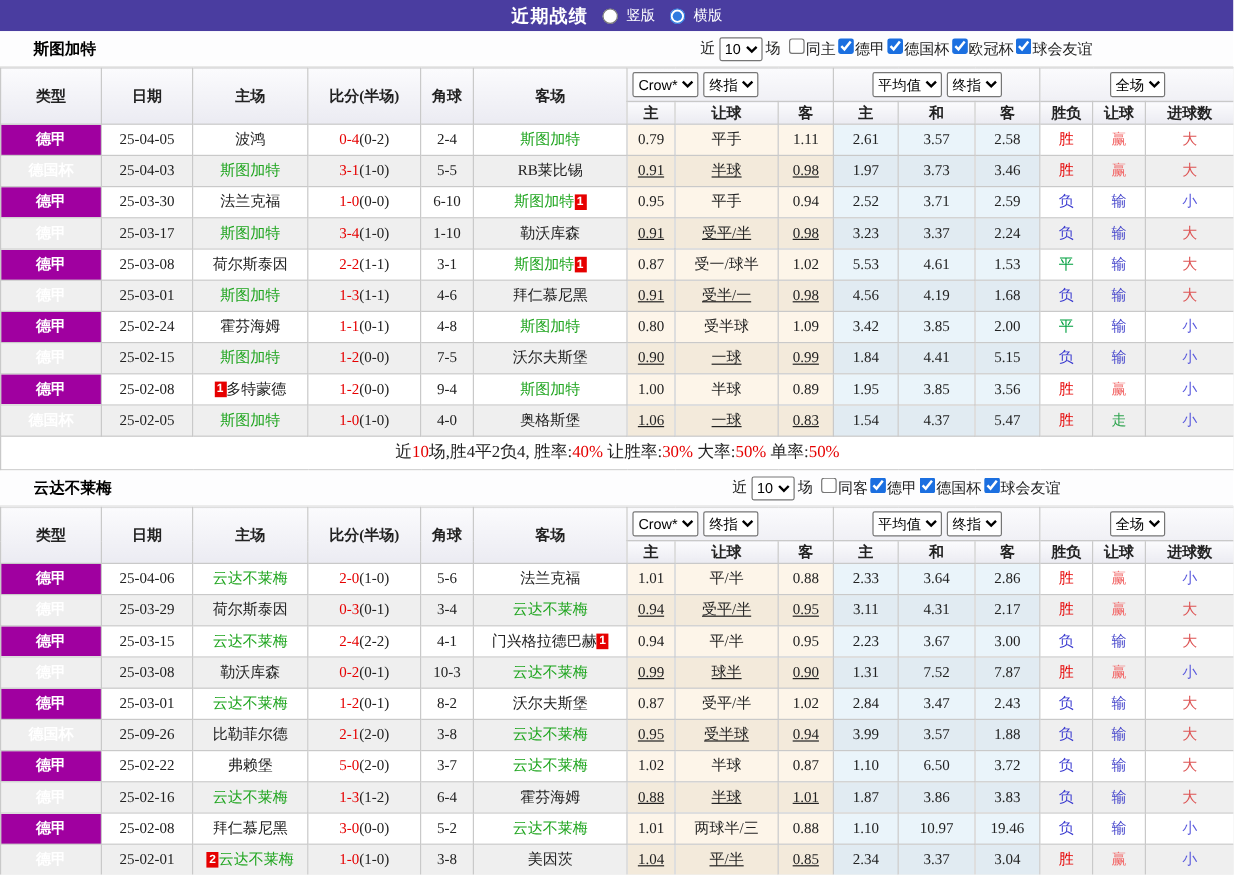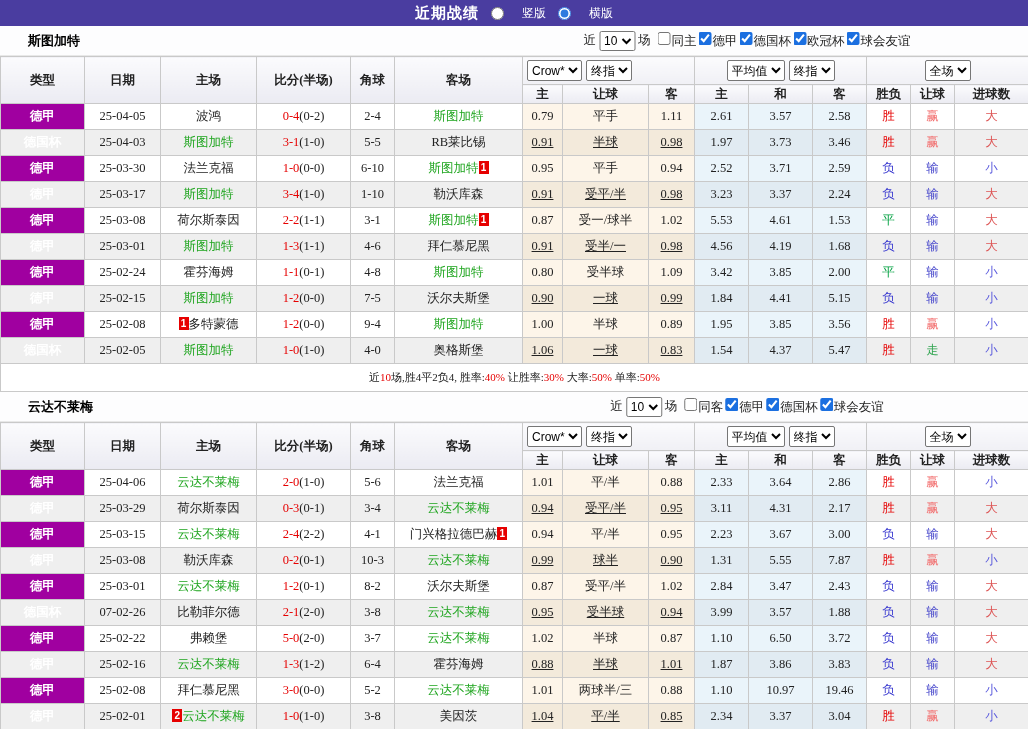--- a/index.html
+++ b/index.html
@@ -2,21 +2,21 @@
 <html><head>
 <meta charset="utf-8">
 <style>
   html,body{margin:0;padding:0;background:#fff;}
   .page{width:1028px;height:729px;background:#fff;overflow:hidden;
         font-family:"Liberation Serif", serif; font-size:12px; color:#222;}
 
   
   .titlebar{height:26px;background:#4a3da0;display:flex;align-items:center;justify-content:center;gap:12px;color:#fff;}
   .titlebar .title{font-weight:bold;font-size:15px;font-family:"Liberation Sans",sans-serif;letter-spacing:1px;}
-  .titlebar label{display:inline-flex;align-items:center;gap:18px;font-size:12px;font-family:"Liberation Sans",sans-serif;cursor:pointer;}
+  .titlebar label{display:inline-flex;align-items:center;gap:7px;font-size:12px;font-family:"Liberation Sans",sans-serif;cursor:pointer;}
   .titlebar input[type=radio]{width:13px;height:13px;margin:0;accent-color:#2f7bdf;}
 
   
   .filterbar{height:29px;position:relative;background:#fdfdfe;border-bottom:1px solid #e8e8e8;}
   .teamname{position:absolute;left:28px;top:0;line-height:29px;font-weight:bold;font-size:13px;color:#000;}
   .filter-controls{position:absolute;left:747px;top:0;height:29px;transform:translateX(-50%);
                    display:flex;align-items:center;white-space:nowrap;font-size:12.5px;}
   .filter-controls select{font-size:12px;height:20px;margin:0 3px;border:1px solid #767676;border-radius:2px;background:#fff;
                           font-family:"Liberation Sans",sans-serif;}
   .filter-controls input[type=checkbox]{width:13px;height:13px;margin:0 1px 0 7px;accent-color:#1b6fe0;}
@@ -41,21 +41,21 @@
   .grid tbody td.t-lg{background:#a000a0;color:#fff;font-weight:bold;}
   .grid tbody td.t-cup{background:#a01616;color:#fff;font-weight:bold;}
   .green{color:#1fa51f;}
   .ft{color:#e60000;}
   .card{display:inline-block;background:#e60000;color:#fff;font-size:10px;font-weight:bold;
         width:10px;height:13px;line-height:13px;text-align:center;vertical-align:1px;
         font-family:"Liberation Sans",sans-serif;}
   .r-win{color:#e60000;} .r-draw{color:#00a040;} .r-loss{color:#3a3ad0;}
   .r-win2{color:#f26a6a;} .r-loss2{color:#4848cc;} .r-walk{color:#2fa44f;}
   .r-big{color:#dd5555;} .r-small{color:#5858dd;}
-  .grid tfoot td{height:27px;line-height:27px;background:#fff;font-size:11px;border:1px solid #c9c9c9;}
+  .grid tfoot td{height:27px;line-height:27px;background:#fff;font-size:14px;border:1px solid #c9c9c9;}
   .red{color:#e60000;}
 </style>
 </head>
 <body>
 
 <div class="page">
   <div class="titlebar">
     <span class="title">近期战绩</span>
     <label>
       <input type="radio" name="layout" style="">
@@ -413,21 +413,21 @@
               <td class="t-lg">德甲</td>
               <td>25-03-08</td>
               <td><span>勒沃库森</span></td>
               <td><span class="ft">0-2</span><span>(0-1)</span></td>
               <td>10-3</td>
               <td><span class="green">云达不莱梅</span></td>
               <td class="bg-cream">0.99</td>
               <td class="bg-cream">球半</td>
               <td class="bg-cream">0.90</td>
               <td class="bg-blue">1.31</td>
-              <td class="bg-blue">5.55</td>
+              <td class="bg-blue">7.52</td>
               <td class="bg-blue">7.87</td>
               <td class="r-win">胜</td>
               <td class="r-win2">赢</td>
               <td class="r-small">小</td>
             </tr>
             <tr>
               <td class="t-lg">德甲</td>
               <td>25-03-01</td>
               <td><span class="green">云达不莱梅</span></td>
               <td><span class="ft">1-2</span><span>(0-1)</span></td>
@@ -438,21 +438,21 @@
               <td class="bg-cream">1.02</td>
               <td class="bg-blue">2.84</td>
               <td class="bg-blue">3.47</td>
               <td class="bg-blue">2.43</td>
               <td class="r-loss">负</td>
               <td class="r-loss2">输</td>
               <td class="r-big">大</td>
             </tr>
             <tr class="even">
               <td class="t-cup">德国杯</td>
-              <td>07-02-26</td>
+              <td>25-09-26</td>
               <td><span>比勒菲尔德</span></td>
               <td><span class="ft">2-1</span><span>(2-0)</span></td>
               <td>3-8</td>
               <td><span class="green">云达不莱梅</span></td>
               <td class="bg-cream">0.95</td>
               <td class="bg-cream">受半球</td>
               <td class="bg-cream">0.94</td>
               <td class="bg-blue">3.99</td>
               <td class="bg-blue">3.57</td>
               <td class="bg-blue">1.88</td>

